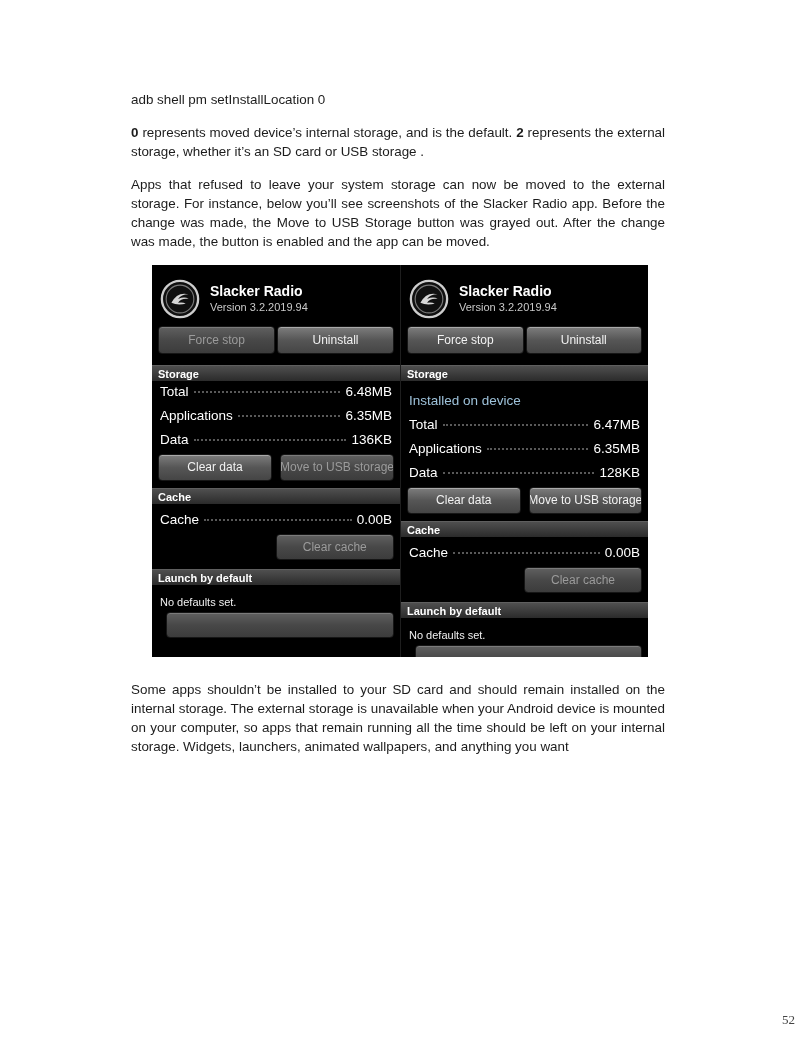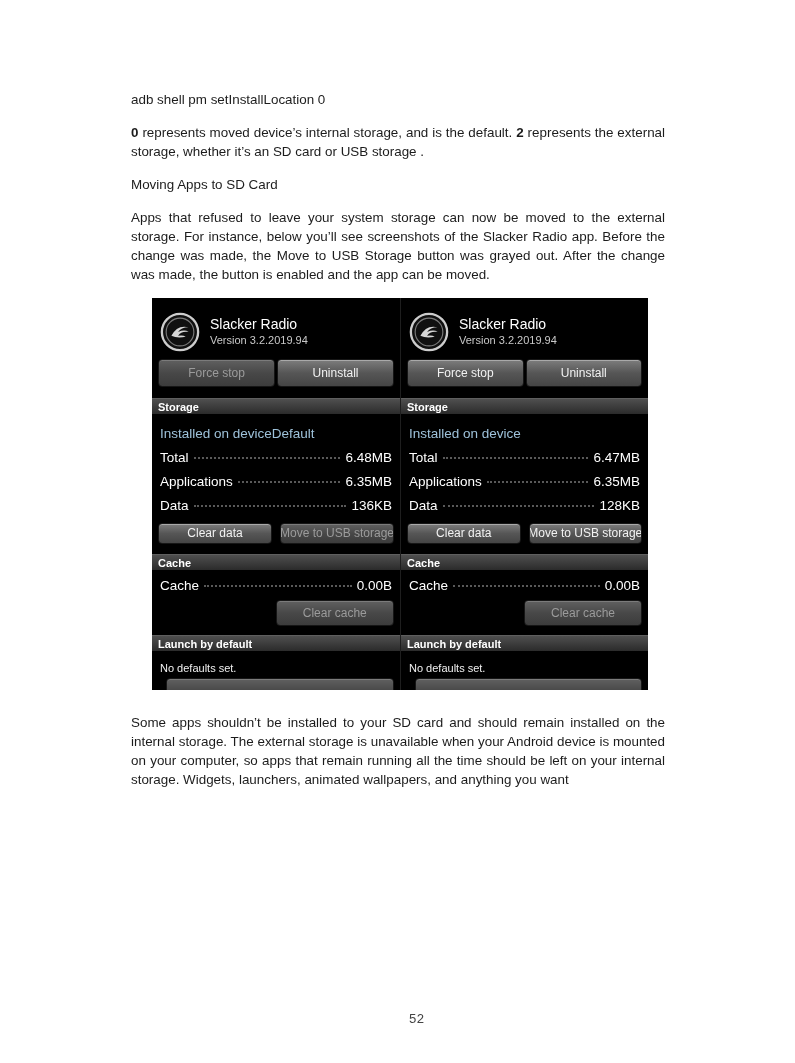--- a/index.html
+++ b/index.html
@@ -22,25 +22,25 @@
   .phone {
     width:248px; height:392px; background:#000; color:#fff; overflow:hidden;
     font-size:13.5px; box-sizing:border-box; position:relative;
   }
   .phone.right { border-left:1px solid #1e1e1e; }
   .phone * { box-sizing:border-box; }
 
   .ph-header { height:61px; padding:6px 6px 0 7px; display:flex; align-items:center; gap:9px; }
   .app-icon { width:42px; height:42px; display:inline-flex; flex:0 0 auto; }
   .app-titles { display:flex; flex-direction:column; }
-  .app-name { font-weight:normal; font-size:14px; line-height:17px; color:#fff; }
+  .app-name { font-weight:bold; font-size:14px; line-height:17px; color:#fff; }
   .app-version { font-size:11px; line-height:14px; color:#c9c9c9; }
 
   .btn-row { display:flex; gap:2px; padding:0 6px 11px; height:39px; }
-  .btn-row.mid { height:34px; padding:0 6px 7px; gap:8px;align-items:center; }
+  .btn-row.mid { height:34px; padding:0 6px 7px; gap:8px; }
   .btn-row.single { height:35px; padding:0 6px 9px; gap:1px; }
   .btn-row .spacer { flex:1; }
   .abtn {
     flex:1; display:flex; align-items:center; justify-content:center;
     font-size:12px; color:#f2f2f2;
     background:linear-gradient(#7d7d7d, #565656 50%, #454545);
     border:1px solid #161616; border-radius:4px;
     box-shadow:inset 0 1px 0 rgba(255,255,255,0.35);
     white-space:nowrap; overflow:hidden;
   }
@@ -61,36 +61,35 @@
   .installed { height:33px; padding:9px 8px 0; color:#9ec2da; font-size:13.5px; }
   .kv { display:flex; align-items:baseline; padding:0 8px; height:24px; }
   .kv.cache-row { height:29px; padding-top:5px; }
   .kv .k { flex:0 0 auto; }
   .kv .dots { flex:1 1 auto; margin:0 5px; border-bottom:2px dotted #595959; transform:translateY(-3px); }
   .kv .v { flex:0 0 auto; }
   .no-def { height:24px; padding:7px 8px 0; font-size:11px; color:#f0f0f0; }
 
   
   .page-number {
-    position:absolute; left:0; right:0; top:1012px; text-align:center;
-    font-family:Liberation Mono, monospace; font-size:13px; color:#444;padding-left:38px;
+    position:absolute; left:0; right:0; top:1012px; text-align:right;
+    font-family:Liberation Serif, serif; font-size:13px; color:#444;padding-left:38px;
   }
 </style>
 </head>
 <body>
 
 <div class="page">
   <div class="text-block">
 
 
     <p class="code-line">adb shell pm setInstallLocation 0</p>
 
     <p class="justify"><b>0</b><span> represents moved device’s internal storage, and is the default. </span><b>2</b><span> represents the external storage, whether it’s an SD card or USB storage .</span></p>
 
-    <p class="heading">Moving Apps to SD Card</p>
 
     <p class="justify">Apps that refused to leave your system storage can now be moved to the external storage. For instance, below you’ll see screenshots of the Slacker Radio app. Before the change was made, the Move to USB Storage button was grayed out. After the change was made, the button is enabled and the app can be moved.</p>
 
     <div class="shot">
 
       <div class="phone left">
         <div class="ph-header">
           <span class="app-icon">
             <svg viewBox="0 0 44 44" width="42" height="42">
               <circle cx="22" cy="22" r="19" fill="#101010" stroke="#cdcdcd" stroke-width="2.4"></circle>
@@ -101,21 +100,20 @@
           <span class="app-titles">
             <span class="app-name">Slacker Radio</span>
             <span class="app-version">Version 3.2.2019.94</span>
           </span>
         </div>
         <div class="btn-row top">
           <span class="abtn dim">Force stop</span>
           <span class="abtn">Uninstall</span>
         </div>
         <div class="sec-bar">Storage</div>
-        <div class="installed">Installed on deviceDefault</div>
         <div class="kv">
           <span class="k">Total</span>
             <span class="dots"></span>
             <span class="v">6.48MB</span>
         </div>
         <div class="kv">
           <span class="k">Applications</span>
             <span class="dots"></span>
             <span class="v">6.35MB</span>
         </div>

